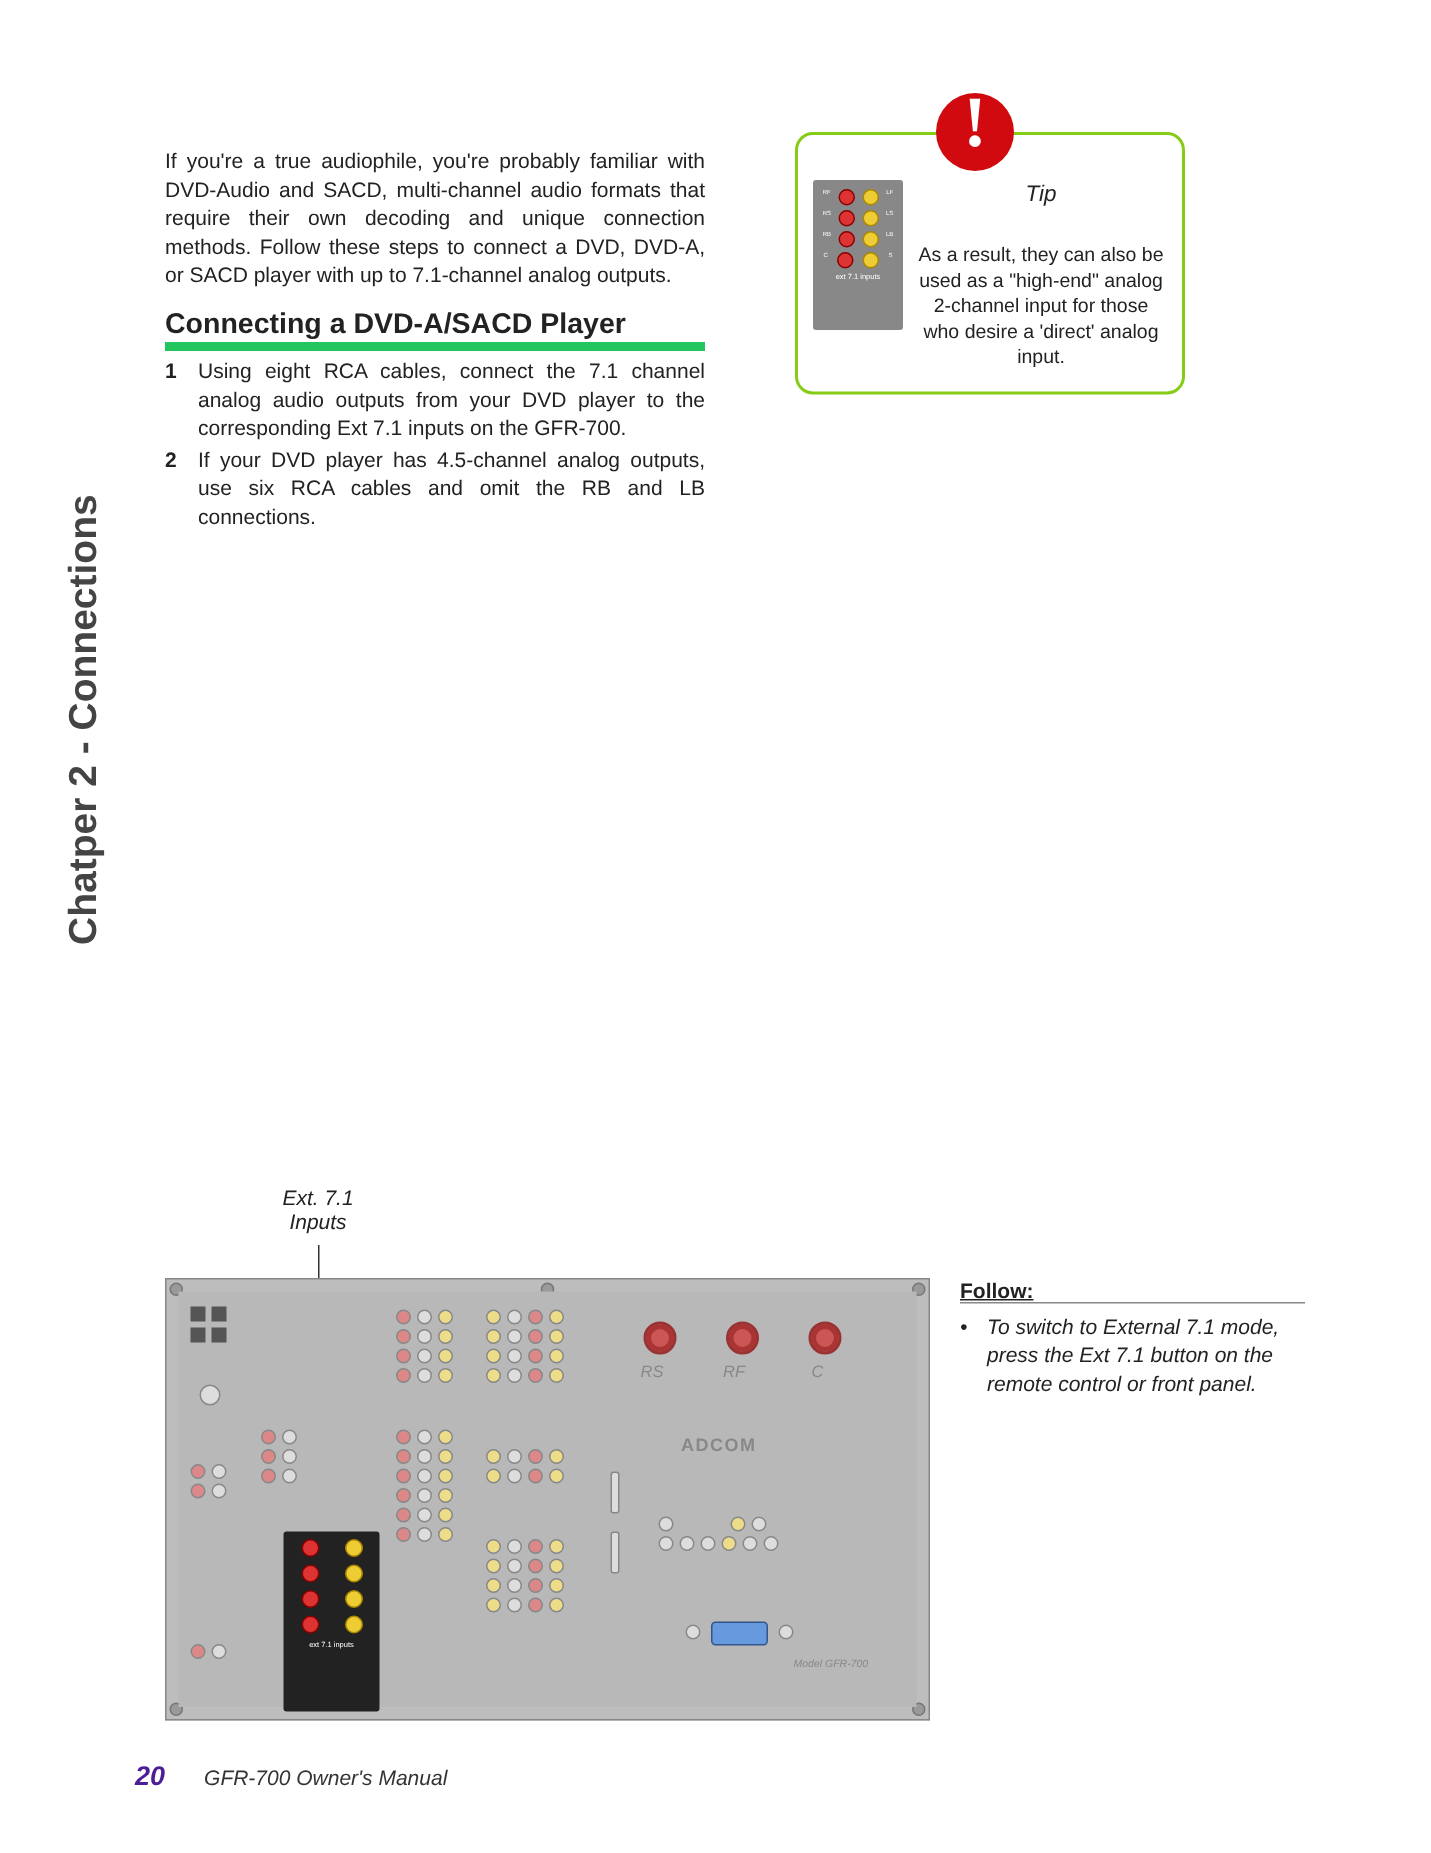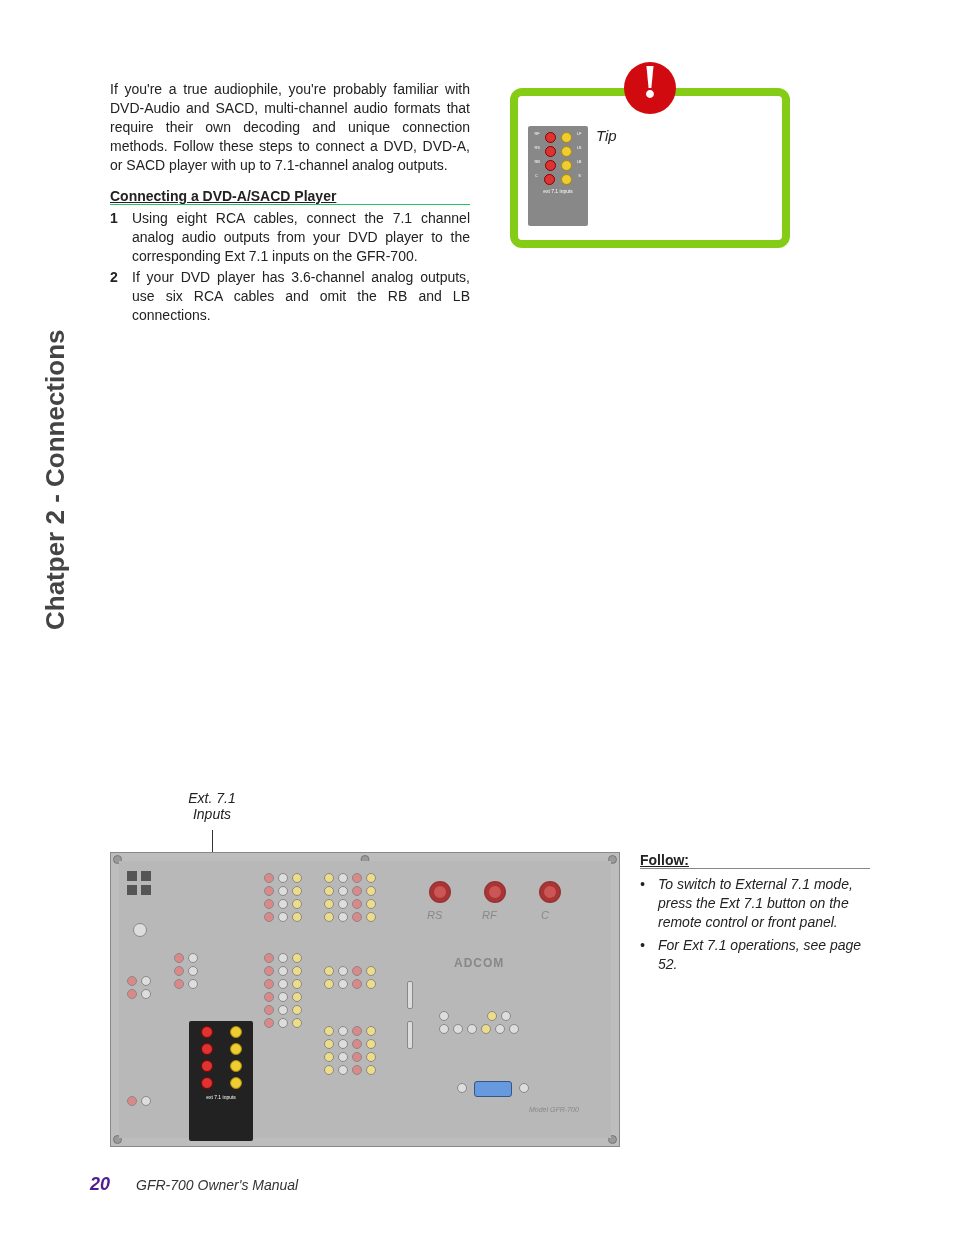--- a/index.html
+++ b/index.html
@@ -24,33 +24,32 @@
     font-weight: bold;
     font-size: 17px;
     padding: 4px 10px;
     width: 280px;
     margin-bottom: 14px;
   }
   .two-col {
     display: flex;
     gap: 40px;
   }
-  .left-col { width: 360px; }
+  .left-col { width: 360px; margin-top: 18px; }
   .right-col { width: 280px; position: relative; }
   .intro {
     font-size: 14px;
     line-height: 1.35;
     text-align: justify;
     margin-bottom: 14px;
   }
   .subhead {
     font-weight: bold;
-    font-size: 14px;
-    text-decoration: underline;
-    border-bottom: 1px solid #22c55e;
+    font-size: 19px;
+    border-bottom: 6px solid #22c55e;
     margin-bottom: 4px;
   }
   .num-list { list-style: none; font-size: 14px; line-height: 1.35; }
   .num-list li { display: flex; margin-bottom: 2px; }
   .num-list .num { font-weight: bold; width: 22px; flex-shrink: 0; }
   .num-list .txt { text-align: justify; }
 
   
   .tip-wrap { position: relative; margin-top: 8px; }
   .tip-badge {
@@ -62,24 +61,25 @@
     background: #d10a10;
     color: #fff;
     font-size: 48px;
     font-weight: bold;
     font-family: Georgia, serif;
     line-height: 40px;
     text-align: center;
     z-index: 2;
   }
   .tip-box {
-    border: 8px solid #84cc16;
+    border: 2px solid #84cc16;
     border-radius: 12px;
     padding: 30px 10px 14px 10px;
     position: relative;
+    margin-left: 20px;
   }
   .tip-inner {
     display: flex;
     gap: 8px;
     align-items: flex-start;
   }
   .tip-conn {
     width: 60px; height: 100px;
     background: #888;
     border-radius: 2px;
@@ -217,21 +217,21 @@
     <div class="left-col">
       <p class="intro">If you're a true audiophile, you're probably familiar with DVD-Audio and SACD, multi-channel audio formats that require their own decoding and unique connection methods. Follow these steps to connect a DVD, DVD-A, or SACD player with up to 7.1-channel analog outputs.</p>
       <div class="subhead">Connecting a DVD-A/SACD Player</div>
       <ol class="num-list">
         <li>
           <span class="num">1</span>
           <span class="txt">Using eight RCA cables, connect the 7.1 channel analog audio outputs from your DVD player to the corresponding Ext 7.1 inputs on the GFR-700.</span>
         </li>
         <li>
           <span class="num">2</span>
-          <span class="txt">If your DVD player has 3.6-channel analog outputs, use six RCA cables and omit the RB and LB connections.</span>
+          <span class="txt">If your DVD player has 4.5-channel analog outputs, use six RCA cables and omit the RB and LB connections.</span>
         </li>
       </ol>
     </div>
 
     <div class="right-col">
       <div class="tip-wrap">
         <div class="tip-badge">!</div>
         <div class="tip-box">
           <div class="tip-inner">
             <div class="tip-conn">
@@ -257,20 +257,21 @@
                   <span class="jack-lbl">C</span>
                   <div class="jack r"></div>
                   <div class="jack y"></div>
                   <span class="jack-lbl">S</span>
                 </div>
               <div class="tip-conn-label">ext 7.1 inputs</div>
             </div>
             <div class="tip-text">
               <div class="tip-title">Tip</div>
               <br>
+              <p>As a result, they can also be used as a "high-end" analog 2-channel input for those who desire a 'direct' analog input.</p>
             </div>
           </div>
         </div>
       </div>
     </div>
   </div>
 </div>
 
 <div class="chapter">Chatper 2 - Connections</div>
 
@@ -498,23 +499,20 @@
       <div class="plabel" style="left:410px;top:245px;font-size:7px;">Model GFR-700</div>
     </div>
   </div>
 
   <div class="notes">
     <div class="notes-head">Follow:</div>
     <ul>
       <li>
           <span>To switch to External 7.1 mode, press the Ext 7.1 button on the remote control or front panel.</span>
         </li>
-      <li>
-          <span>For Ext 7.1 operations, see page 52.</span>
-        </li>
     </ul>
   </div>
 </div>
 
 <div class="footer">
   <span class="pg">20</span>
   <span class="man">GFR-700 Owner's Manual</span>
 </div>
 
 </body></html>

